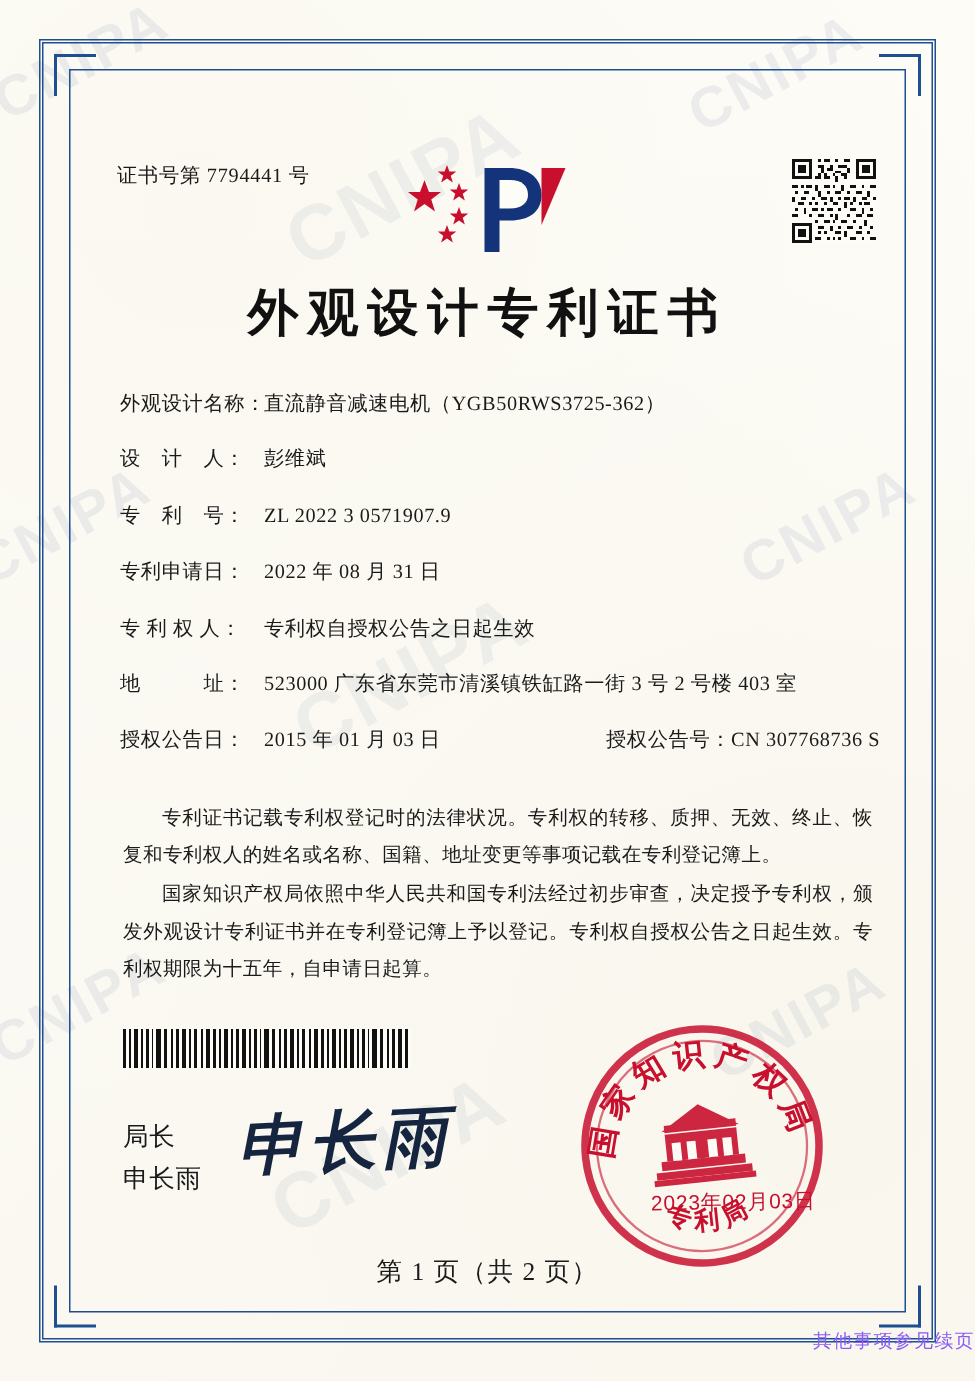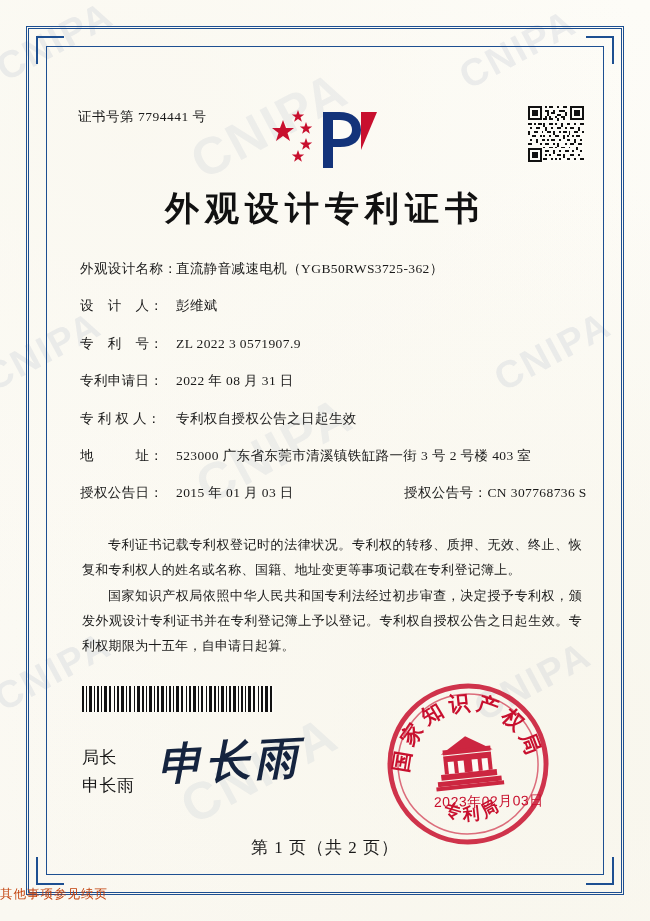--- a/index.html
+++ b/index.html
@@ -208,24 +208,24 @@
     top: 776px;
     text-align: center;
     font-size: 17px;
     letter-spacing: 1px;
   }
 
   .footer-note {
     position: absolute;
     left: 0; right: 0;
     bottom: 18px;
-    text-align: left;
+    text-align: right;
     font-size: 12.5px;
     letter-spacing: 1px;
-    color: #c2410c;
+    color: #8b5cf6;
   }
 </style>
 </head>
 <body>
 
 <div class="page">
   <div class="paper-tint"></div>
 
   <div class="wm a">CNIPA</div>
   <div class="wm b">CNIPA</div>

